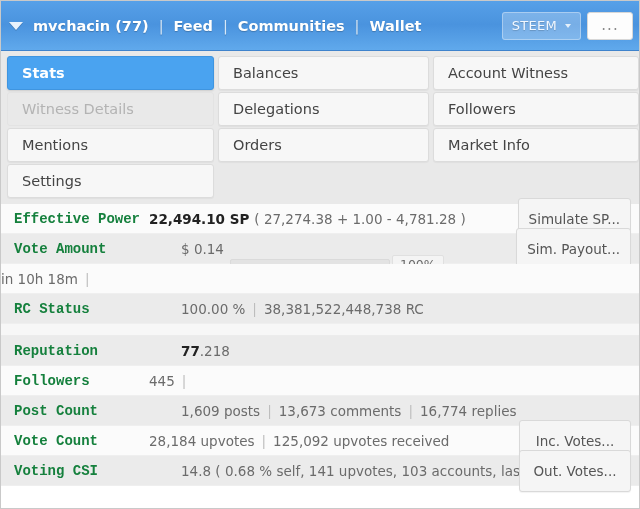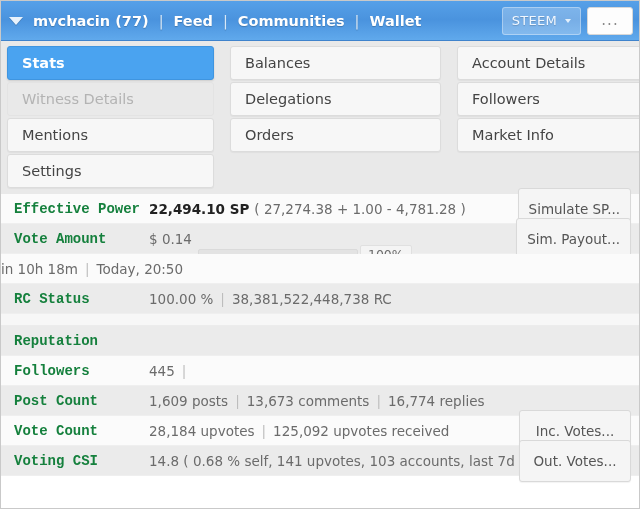--- a/index.html
+++ b/index.html
@@ -19,21 +19,21 @@
     height: 509px;
     position: relative;
     box-sizing: border-box;
     border: 1px solid #c9c9c9;
     background: #ffffff;
     overflow: hidden;
   }
 
   
   .header {
-    height: 40px;
+    height: 50px;
     background: linear-gradient(to bottom, #56a0e8 0%, #4a93de 48%, #60a9ec 100%);
     display: flex;
     align-items: center;
     padding: 0 4px 0 8px;
     box-sizing: border-box;
     position: relative;
     border-bottom: 1px solid #3f83cc;
   }
   .caret-icon {
     width: 0; height: 0;
@@ -108,21 +108,21 @@
   }
 
   
   .tabgrid {
     background: #e9e9e9;
     padding: 5px 6px 6px 6px;
     box-sizing: border-box;
     display: grid;
     grid-template-columns: 207px 211px 206px;
     grid-auto-rows: 34px;
-    gap: 2px 16px;
+    gap: 2px 4px;
   }
   .tab {
     background: #f7f7f7;
     border: 1px solid #dcdcdc;
     border-radius: 3px;
     display: flex;
     align-items: center;
     padding-left: 14px;
     box-sizing: border-box;
     font-size: 14.5px;
@@ -155,21 +155,21 @@
     background: #ffffff;
   }
   .srow {
     display: flex;
     align-items: center;
     height: 30px;
     box-sizing: border-box;
     position: relative;
     border-bottom: 1px solid #efefef;
   }
-  .srow.alt { background: #ebebeb; }
+  .srow.alt { background: #ebebeb; gap: 32px; }
   .srow.plain { background: #fbfbfb; }
   .srow-label {
     width: 148px;
     flex: 0 0 148px;
     padding-left: 13px;
     box-sizing: border-box;
     font-size: 14px;
     font-weight: bold;
     color: #15803d;
     white-space: nowrap;
@@ -274,21 +274,21 @@
         <span>STEEM</span>
         <span class="mini-caret"></span>
       </div>
       <div class="more-btn">...</div>
     </div>
   </div>
 
   <div class="tabgrid">
     <div class="tab active">Stats</div>
     <div class="tab">Balances</div>
-    <div class="tab">Account Details</div>
+    <div class="tab">Account Witness</div>
     <div class="tab disabled">Witness Details</div>
     <div class="tab">Delegations</div>
     <div class="tab">Followers</div>
     <div class="tab">Mentions</div>
     <div class="tab">Orders</div>
     <div class="tab">Market Info</div>
     <div class="tab">Settings</div>
     <div class="tab empty"></div>
   </div>
 
@@ -314,37 +314,40 @@
           <span class="progress-label">100%</span>
         </span>
       </div>
       <div class="side-btn">Sim. Payout...</div>
     </div>
 
     <div class="srow plain">
       <div class="srow-value">
         <span class="v-dim">in 10h 18m</span>
         <span class="v-sep">|</span>
-        <span class="v-dim">Today, 20:50</span>
       </div>
     </div>
 
     <div class="srow alt">
       <div class="srow-label">RC Status</div>
       <div class="srow-value">
         <span class="v-dim">100.00 %</span>
         <span class="v-sep">|</span>
         <span class="v-dim">38,381,522,448,738 RC</span>
       </div>
     </div>
 
     <div class="spacer-row"></div>
 
     <div class="srow alt">
       <div class="srow-label">Reputation</div>
+      <div class="srow-value">
+        <span class="v-strong" style="margin-right:0">77</span>
+        <span class="v-dim">.218</span>
+      </div>
     </div>
 
     <div class="srow plain">
       <div class="srow-label">Followers</div>
       <div class="srow-value">
         <span class="v-dim">445</span>
         <span class="v-sep">|</span>
       </div>
     </div>
 

